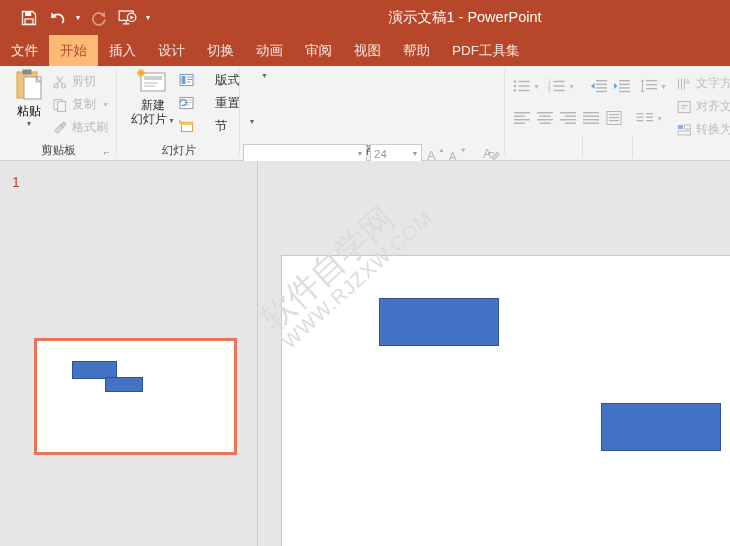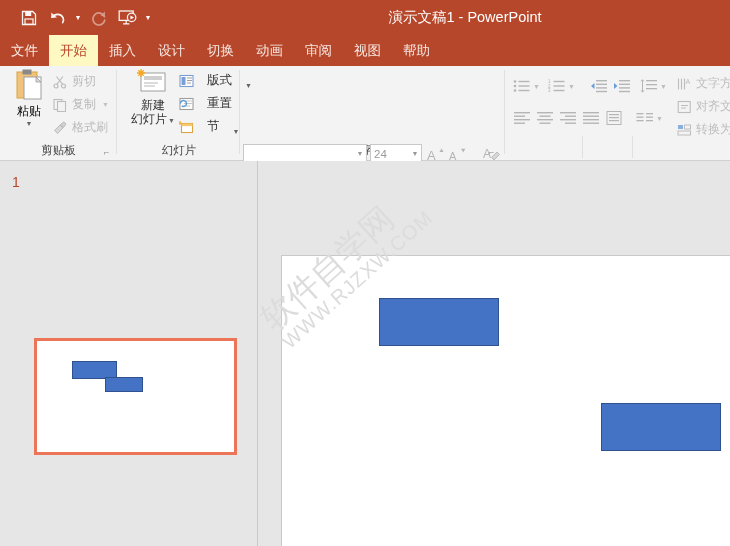--- a/index.html
+++ b/index.html
@@ -79,21 +79,21 @@
   .tab {
     padding: 0 11px;
     display: flex;
     align-items: center;
     justify-content: center;
     font-size: 13.5px;
     color: #f7e7e2;
     white-space: nowrap;
   }
   .tab.active {
-    background: #fef9c3;
+    background: #fdba74;
     color: #b7472a;
     font-family: Liberation Mono, monospace;
   }
   .tell-me {
     display: flex;
     align-items: center;
     gap: 5px;
     padding: 0 6px 0 10px;
     font-size: 13.5px;
     color: #f7e7e2;
@@ -218,22 +218,22 @@
     position: relative;
   }
   .newslide-label {
     font-size: 12px;
     color: #333;
     line-height: 14px;
   }
   .sl-item {
     position: absolute;
     display: flex;
-    align-items: flex-end;
-    gap: 12px;
+    align-items: flex-start;
+    gap: 20px;
     font-size: 12.5px;
     color: #333;
     white-space: nowrap;
   }
   .sl-item .ico {
     width: 17px; height: 16px;
     display: flex;
     align-items: center;
     justify-content: center;
   }
@@ -459,20 +459,21 @@
   <div class="tabbar">
     <div class="tab">文件</div>
     <div class="tab active">开始</div>
     <div class="tab">插入</div>
     <div class="tab">设计</div>
     <div class="tab">切换</div>
     <div class="tab">动画</div>
     <div class="tab">审阅</div>
     <div class="tab">视图</div>
     <div class="tab">帮助</div>
+    <div class="tab">PDF工具集</div>
   </div>
 
   <div class="ribbon">
 
     <div class="group" style="left:0; width:117px;">
       <div class="paste-btn">
         <div class="paste-icon">
           <svg width="32" height="34" viewBox="0 0 32 34" aria-hidden="true">
             <rect x="4" y="4" width="20" height="26" fill="#f0c27b" stroke="#d9a441" stroke-width="1"></rect>
             <rect x="9.5" y="1.5" width="9" height="5" fill="#8a8a8a"></rect>

